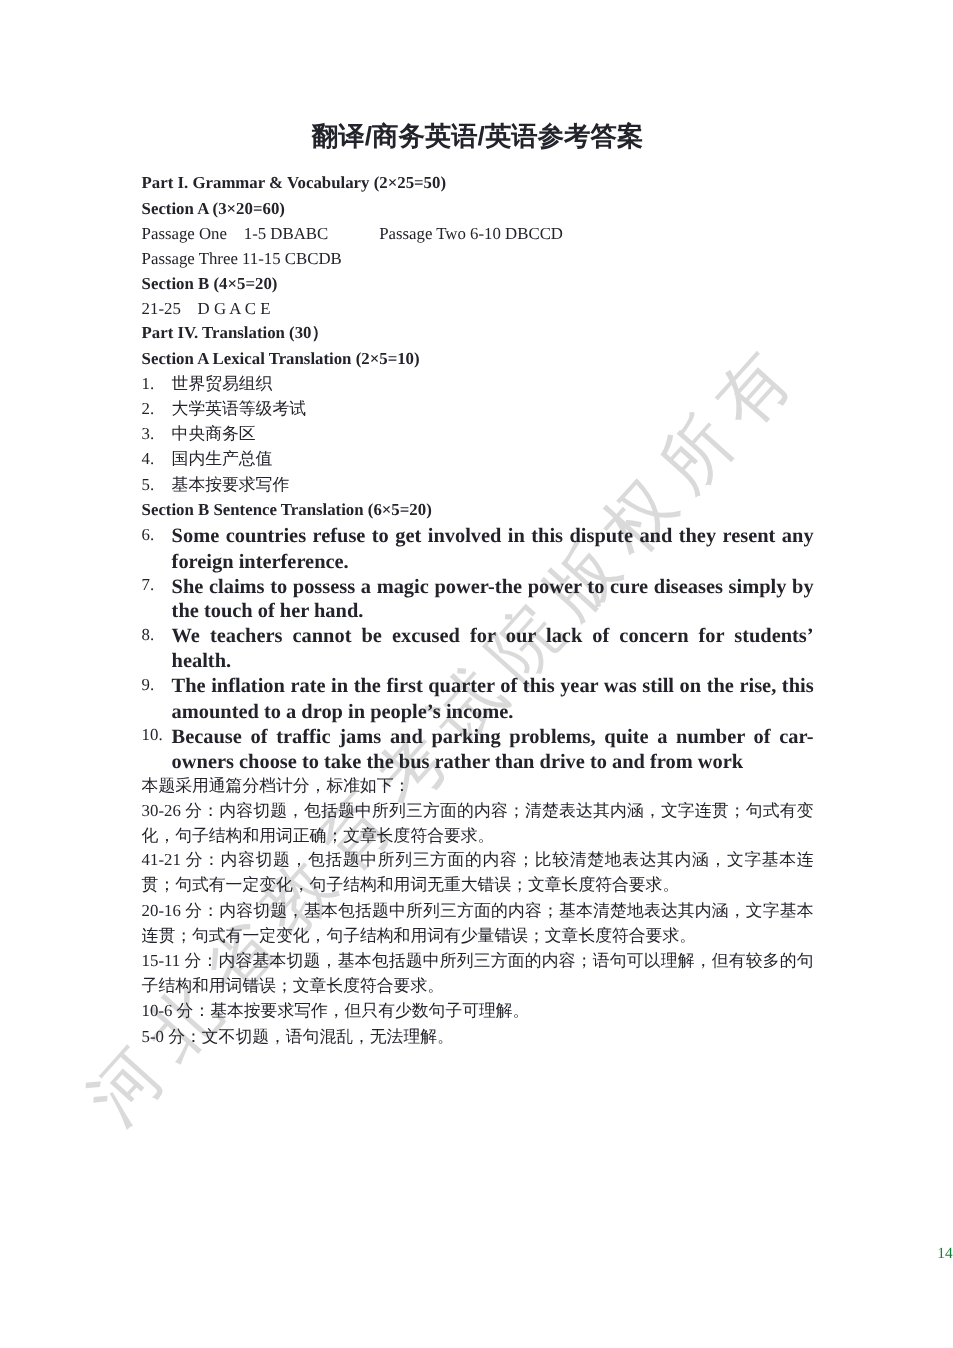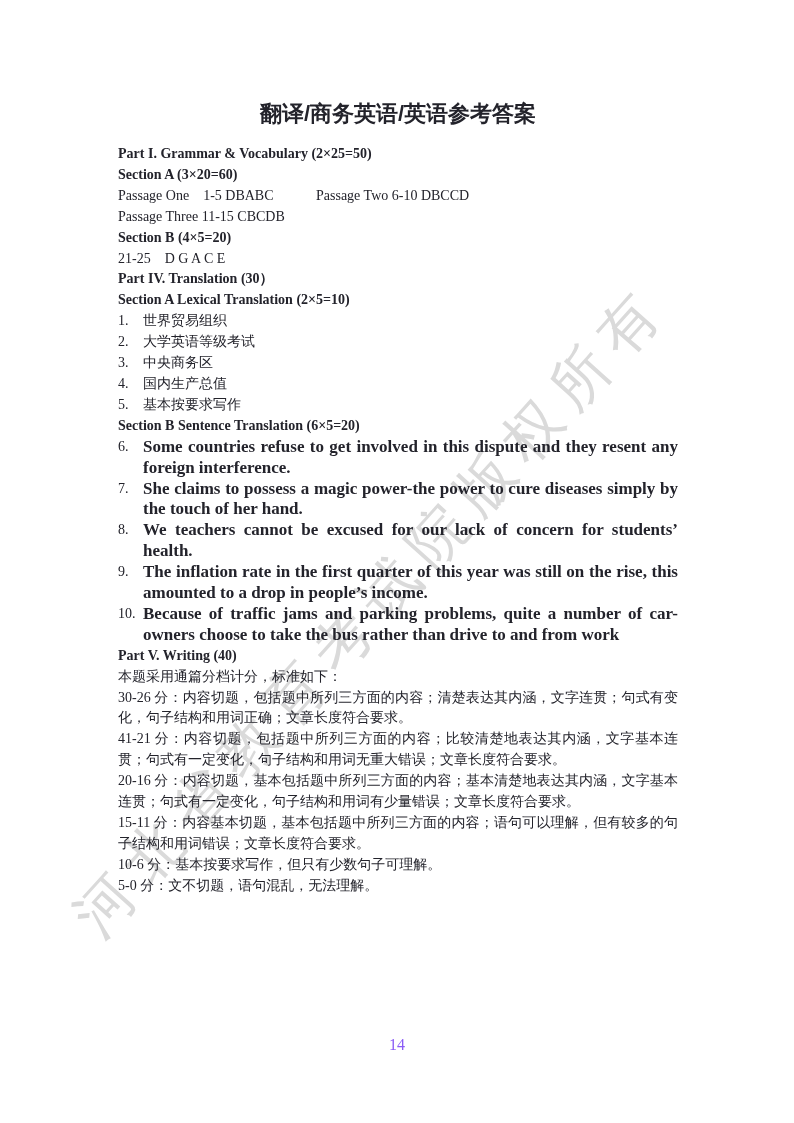--- a/index.html
+++ b/index.html
@@ -54,23 +54,23 @@
   .cols .c2 { flex: 1; }
   .li { display: flex; }
   .li .num { flex: 0 0 25px; }
   .li .txt { flex: 1; }
   .en .txt { text-align: justify; font-size: 17px; font-weight: bold; }
   .band { text-align: justify; }
   .pagenum {
     position: absolute;
     left: 0; right: 0;
     top: 1036px;
-    text-align: center;
-    font-size: 16px;
-    color: #8b5cf6;
+    text-align: right;
+    font-size: 13px;
+    color: #15803d;
     z-index: 1;
   }
 </style>
 </head>
 <body>
 
 <div class="page">
 
   <div class="watermark">河北省教育考试院版权所有</div>
 
@@ -133,21 +133,20 @@
     </div>
     <div class="li en">
       <span class="num">9.</span>
       <span class="txt">The inflation rate in the first quarter of this year was still on the rise, this amounted to a drop in people’s income.</span>
     </div>
     <div class="li en">
       <span class="num">10.</span>
       <span class="txt">Because of traffic jams and parking problems, quite a number of car-owners choose to take the bus rather than drive to and from work</span>
     </div>
 
-    <p class="h">Part V. Writing (40)</p>
     <p>本题采用通篇分档计分，标准如下：</p>
     <p class="band">30-26 分：内容切题，包括题中所列三方面的内容；清楚表达其内涵，文字连贯；句式有变化，句子结构和用词正确；文章长度符合要求。</p>
     <p class="band">41-21 分：内容切题，包括题中所列三方面的内容；比较清楚地表达其内涵，文字基本连贯；句式有一定变化，句子结构和用词无重大错误；文章长度符合要求。</p>
     <p class="band">20-16 分：内容切题，基本包括题中所列三方面的内容；基本清楚地表达其内涵，文字基本连贯；句式有一定变化，句子结构和用词有少量错误；文章长度符合要求。</p>
     <p class="band">15-11 分：内容基本切题，基本包括题中所列三方面的内容；语句可以理解，但有较多的句子结构和用词错误；文章长度符合要求。</p>
     <p class="band">10-6 分：基本按要求写作，但只有少数句子可理解。</p>
     <p class="band">5-0 分：文不切题，语句混乱，无法理解。</p>
 
   </div>
 

